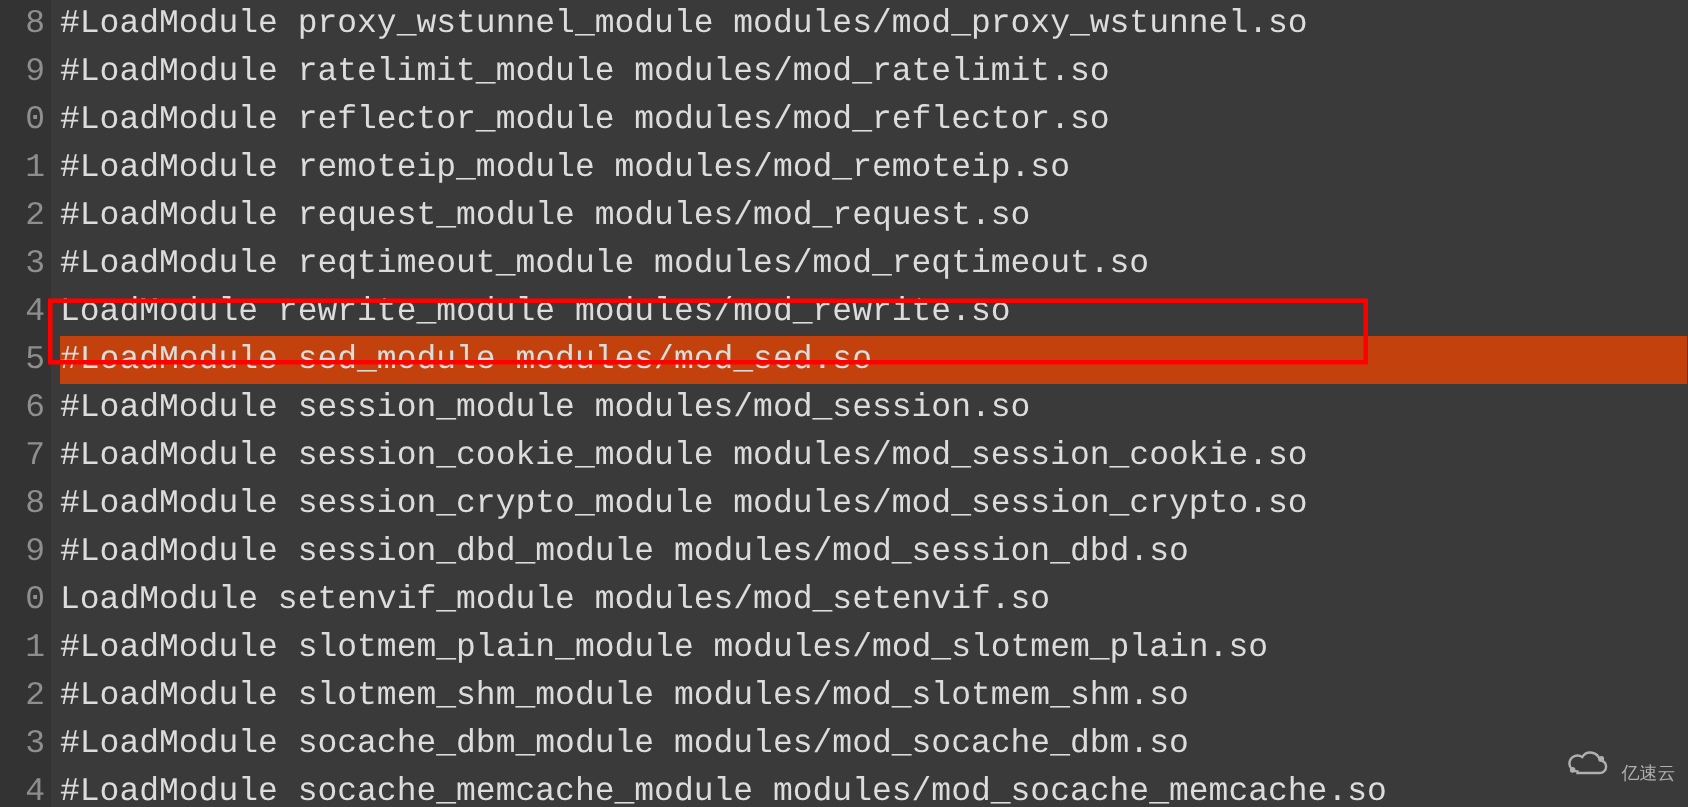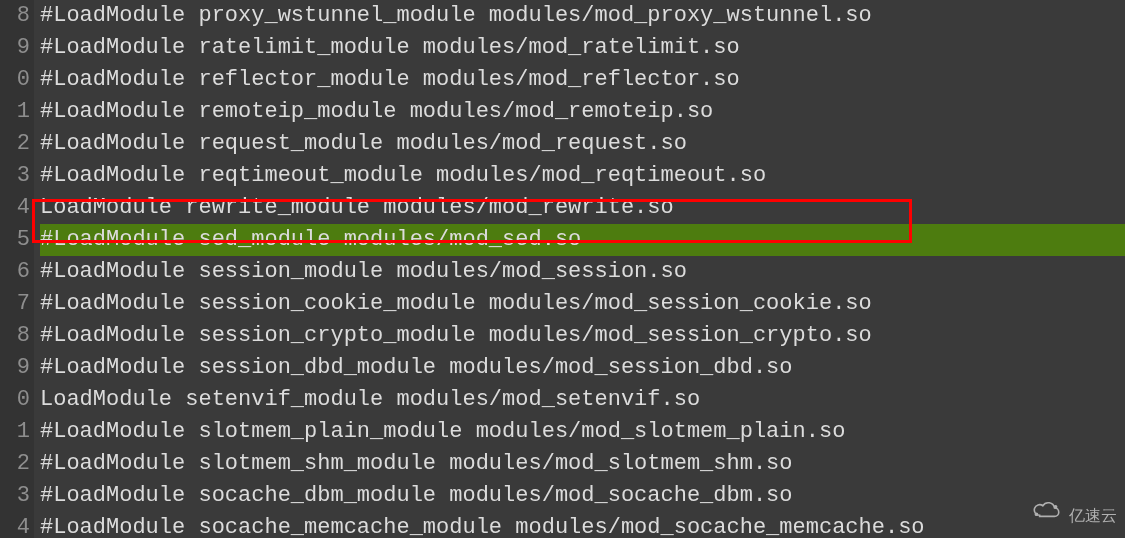--- a/index.html
+++ b/index.html
@@ -37,42 +37,42 @@
     flex: 1;
     background: #3a3a3a;
     padding-left: 6px;
     white-space: pre;
   }
   .code .row {
     height: 32px;
     color: #dcdcdc;
   }
   .code .row.current {
-    background: #4d7c0f;
+    background: #c2410c;
   }
   .highlight-box {
     position: absolute;
     border: 3px solid #ff0000;
     pointer-events: none;
     left: 32px;
     top: 199px;
     width: 880px;
     height: 44px;
     z-index: 10;
   }
   .watermark {
     position: absolute;
     right: 8px;
     bottom: 6px;
     display: flex;
     align-items: center;
     gap: 6px;
     color: #b0b0b0;
     font-family: sans-serif;
-    font-size: 16px;
+    font-size: 12px;
     z-index: 20;
   }
   .watermark svg {
     width: 34px;
     height: 22px;
   }
 </style>
 </head>
 <body>
 

